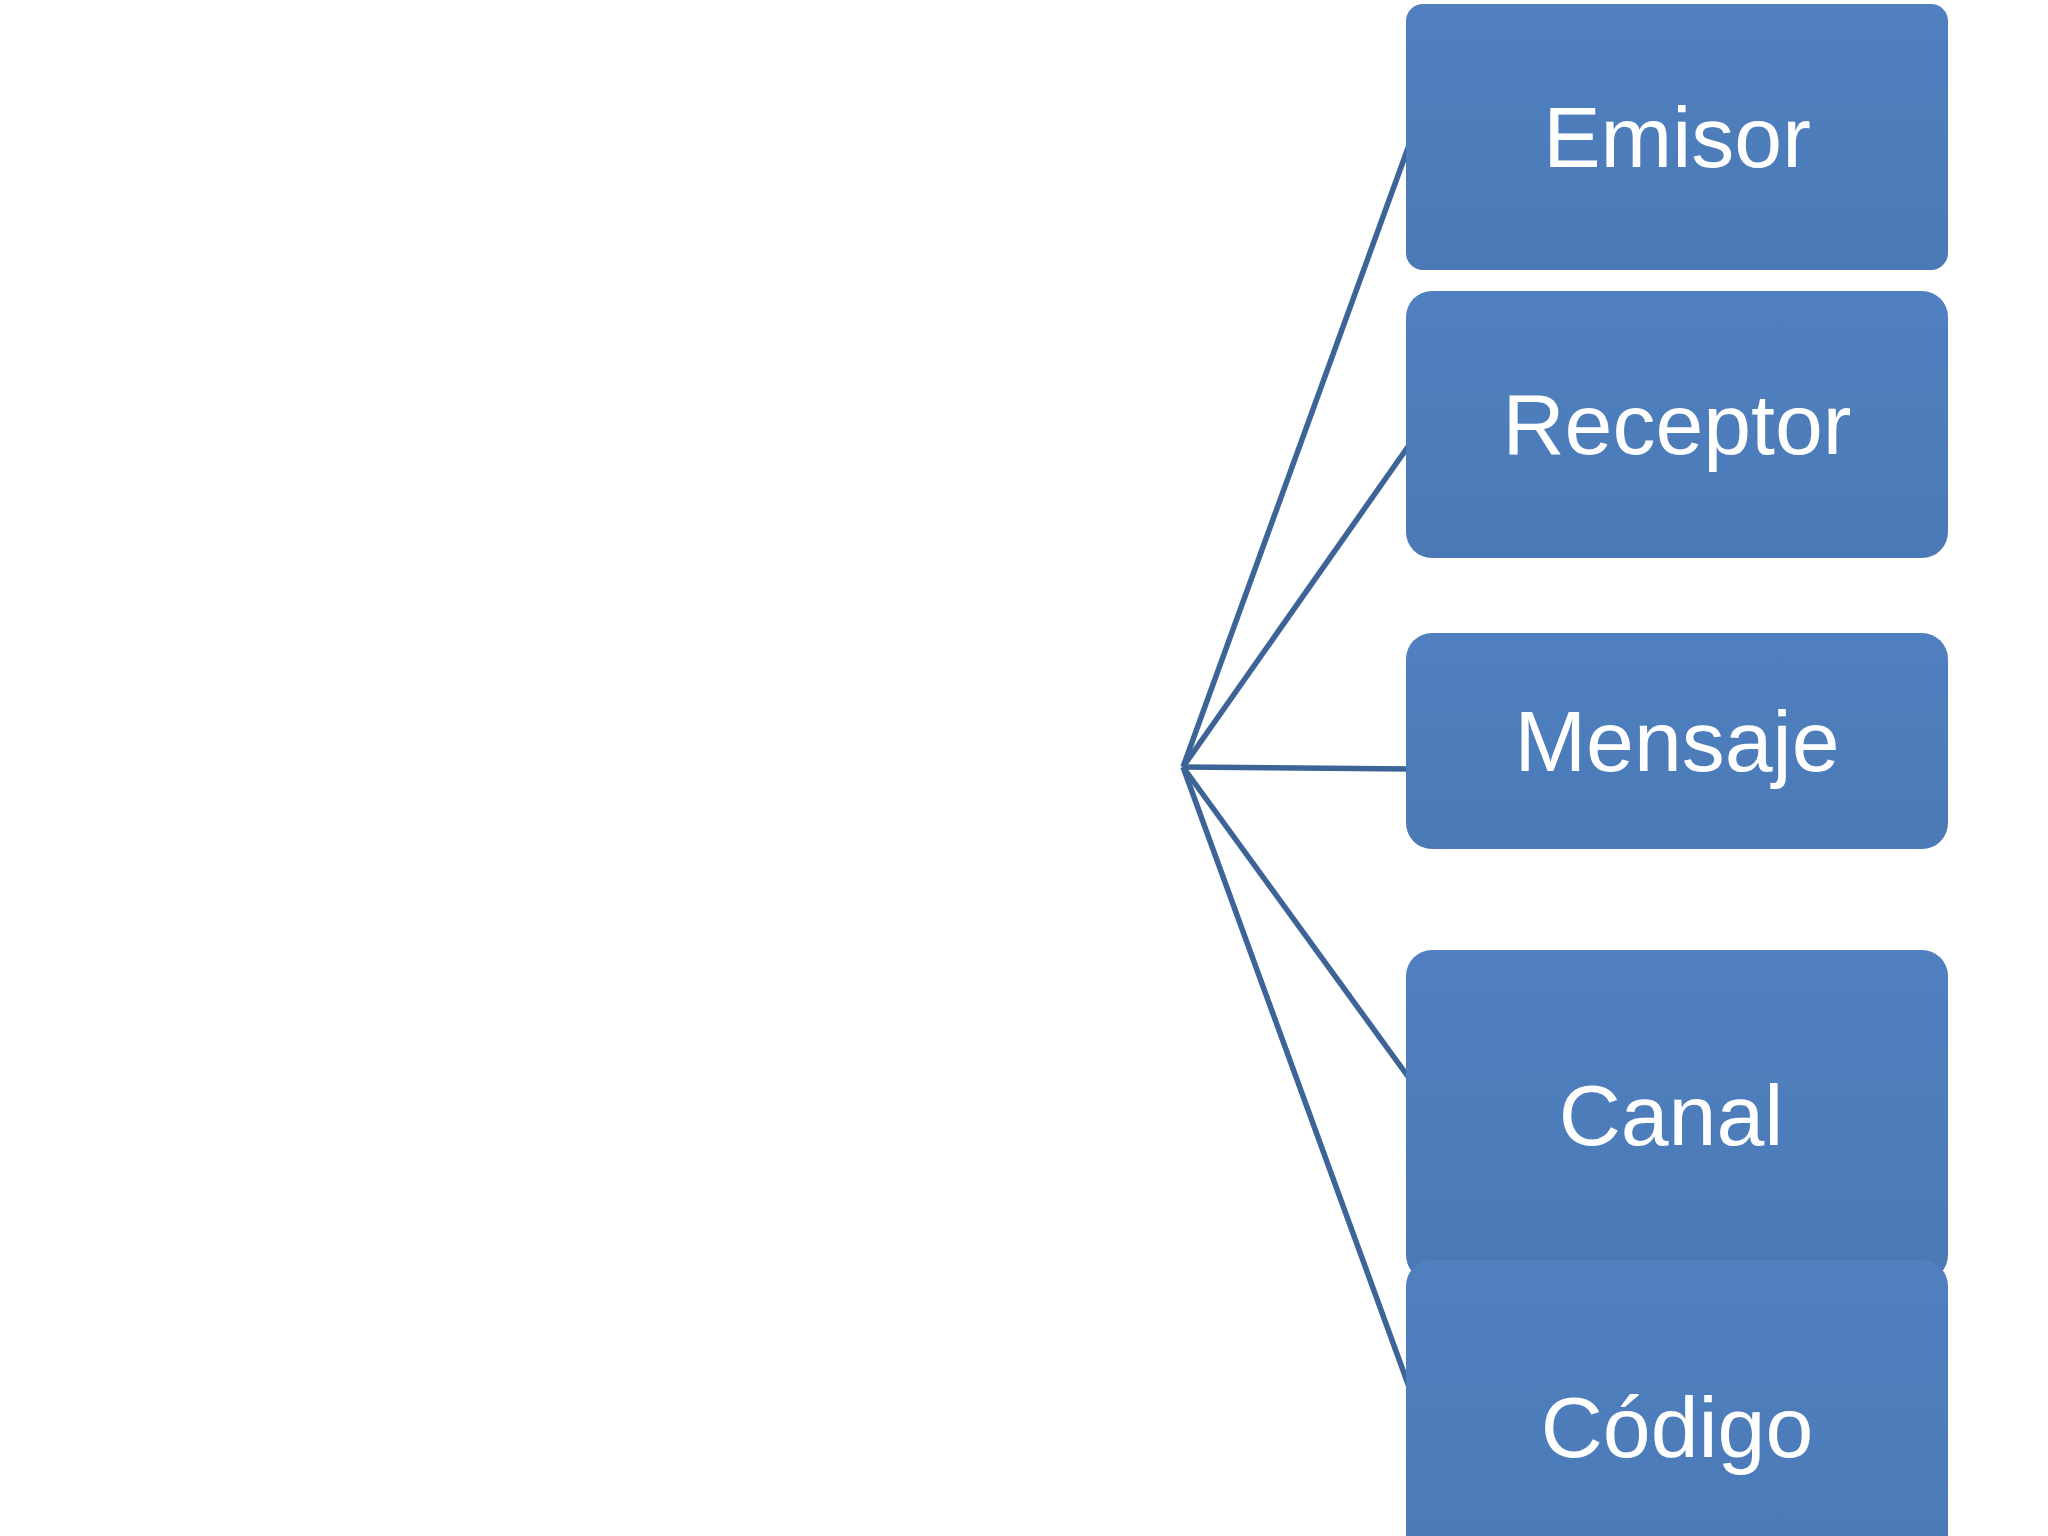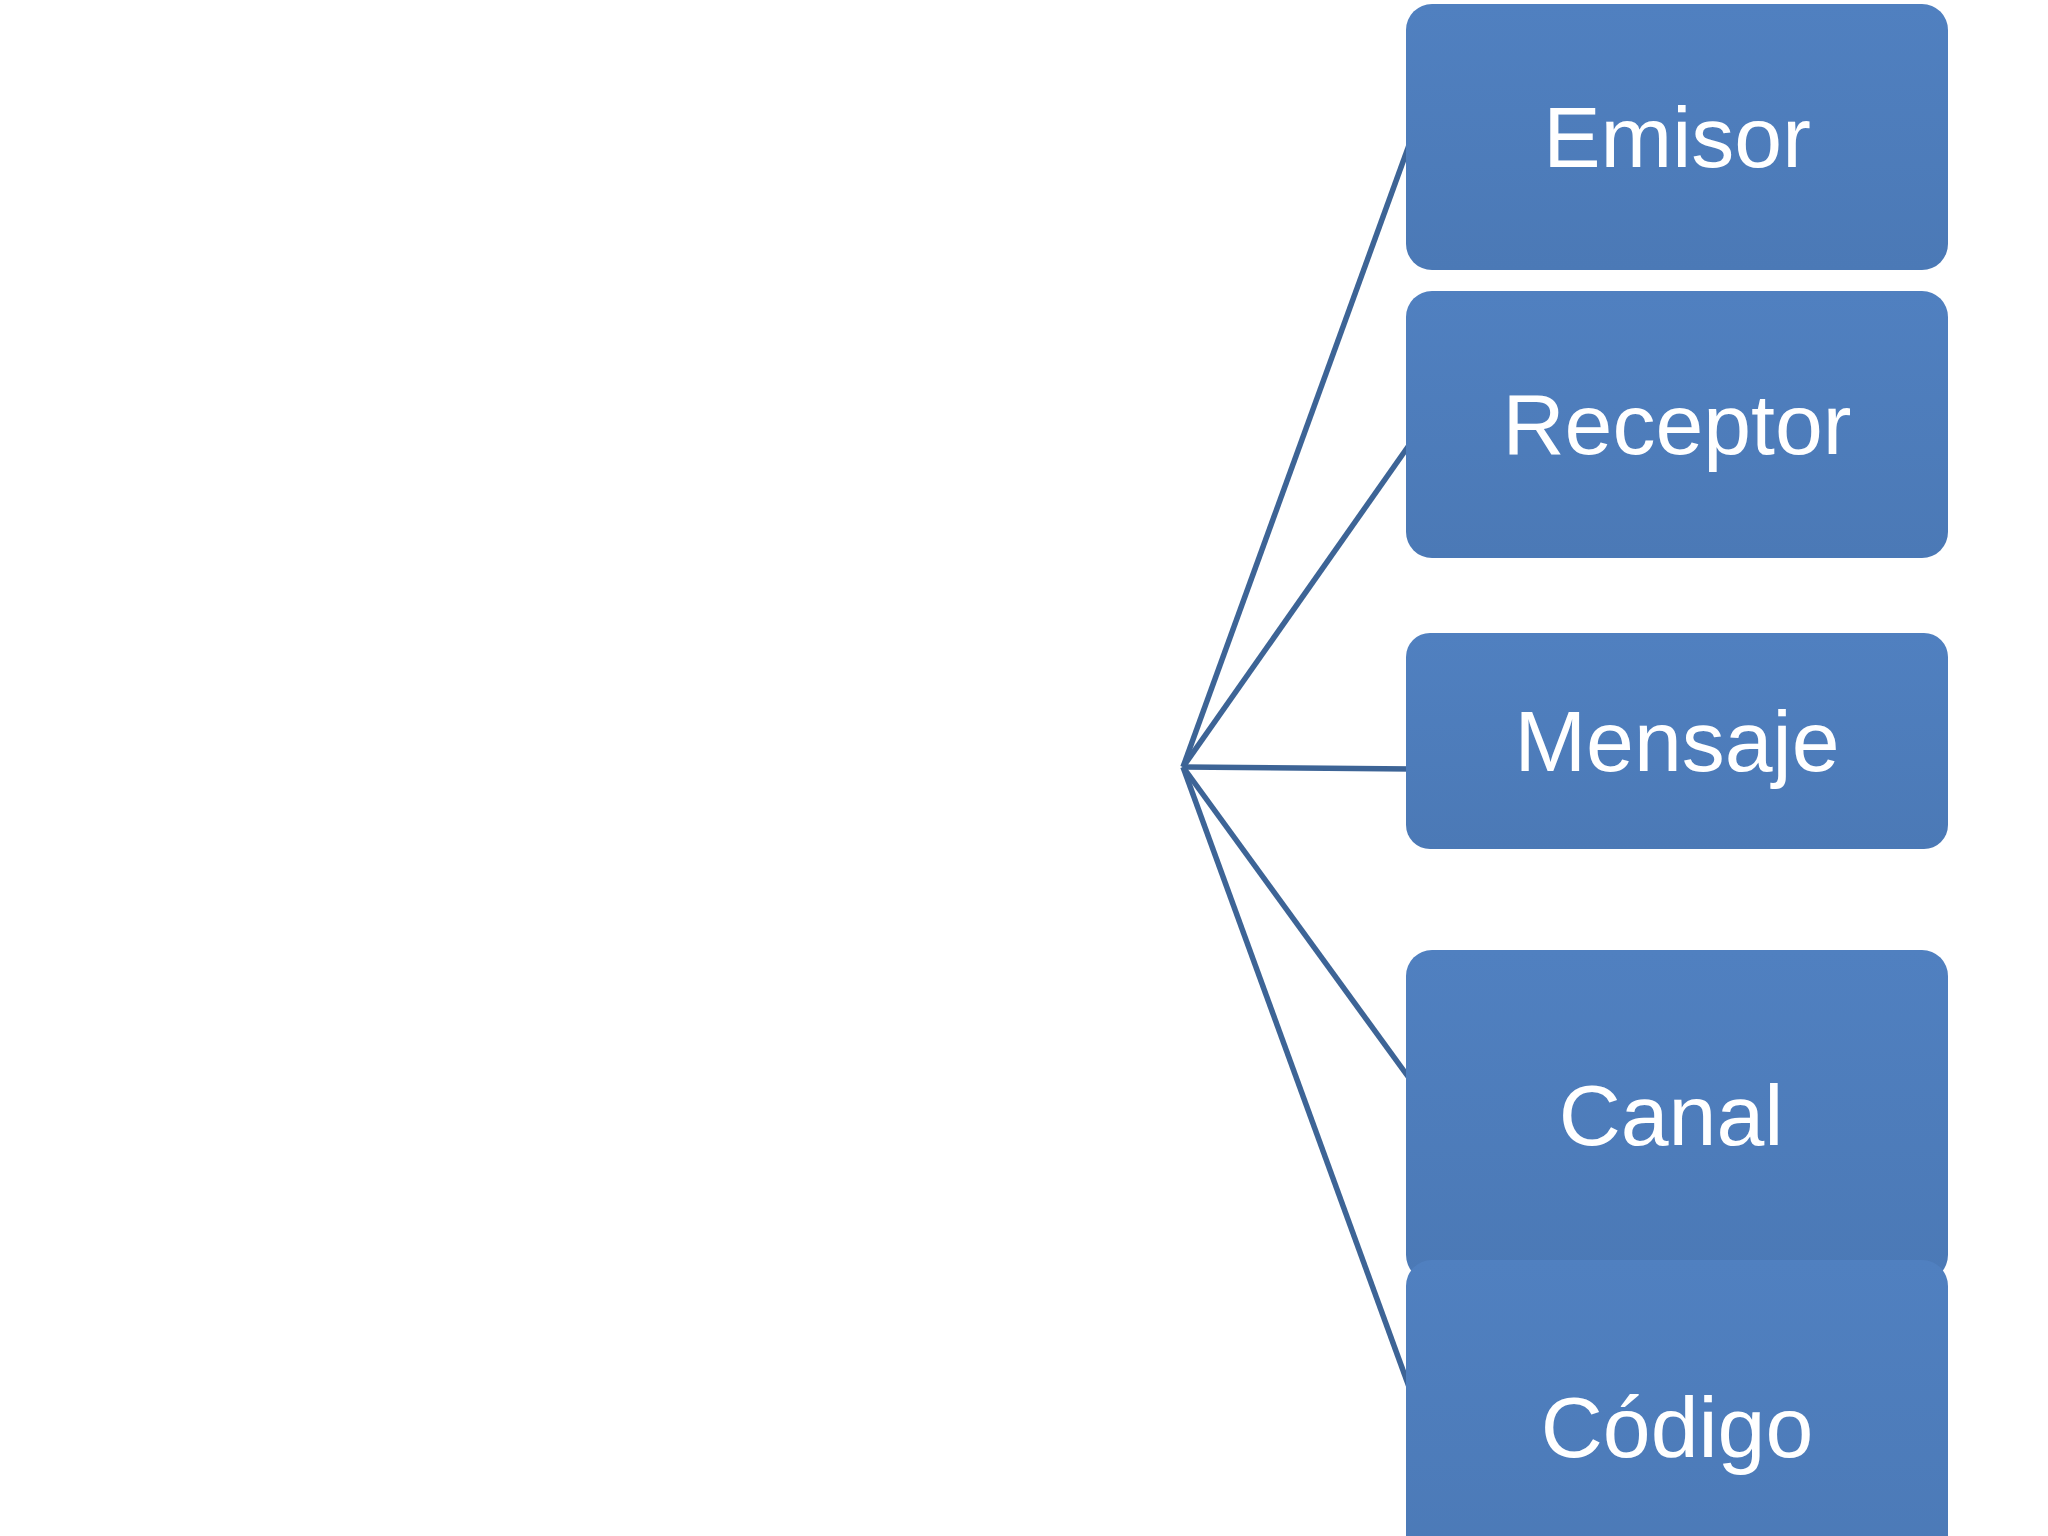--- a/index.html
+++ b/index.html
@@ -47,23 +47,23 @@
     line-height: 1.08;
     padding: 0 40px;
   }
   .node-child {
     left: 1406px;
     width: 542px;
     font-size: 86px;
     line-height: 1.05;
     padding: 0 20px;
   }
-  .node-emisor   { top: 4px;    height: 266px; }
+  .node-emisor   { top: 4px;    height: 266px; border-radius: 17px; }
   .node-receptor { top: 291px;  height: 267px; }
-  .node-mensaje  { top: 633px;  height: 216px; border-radius: 24px; }
+  .node-mensaje  { top: 633px;  height: 216px; }
   .node-canal    { top: 950px;  height: 331px; padding-left: 8px; }
   .node-codigo   { top: 1260px; height: 334px; }
 </style>
 </head>
 <body>
 
 <div class="canvas">
 
   <svg class="connectors" viewBox="0 0 2048 1536" xmlns="http://www.w3.org/2000/svg">
     <line x1="1183" y1="767" x2="1412" y2="137" stroke="currentColor" stroke-width="5.5"></line>

